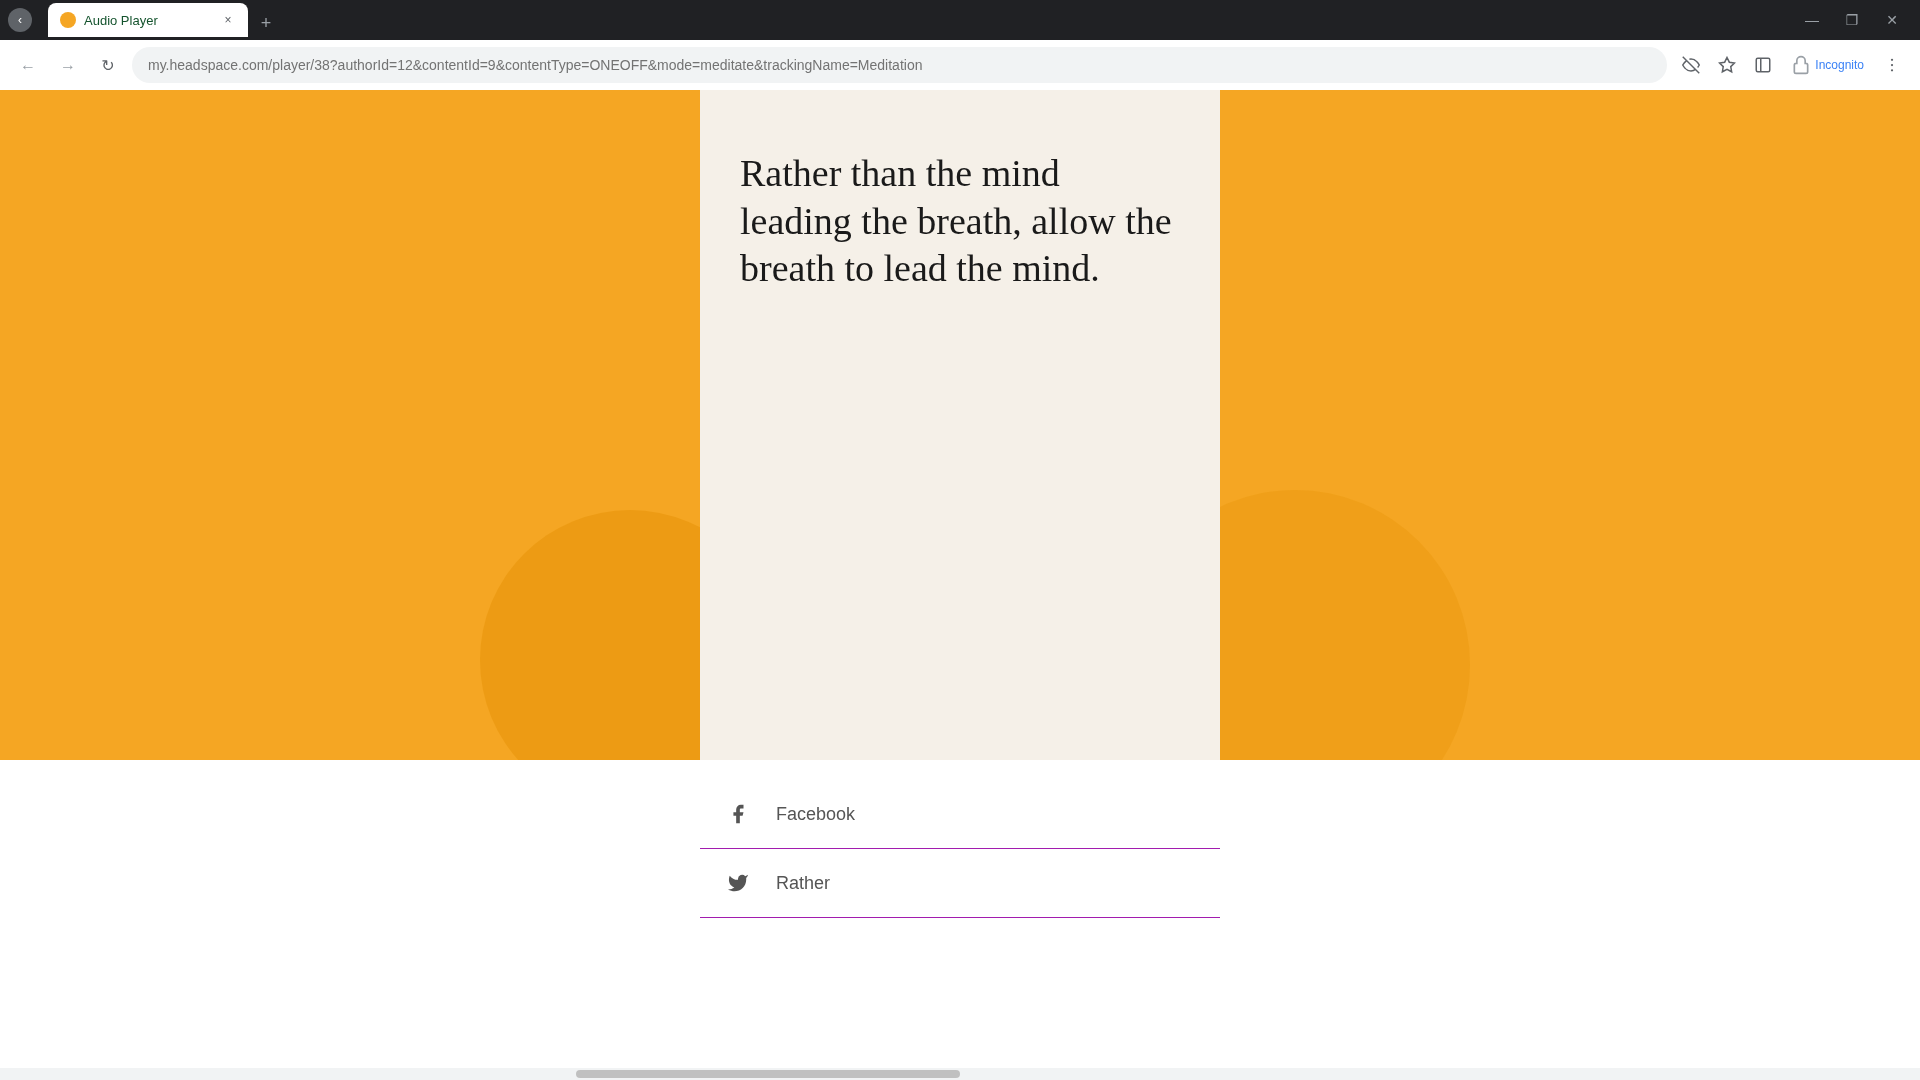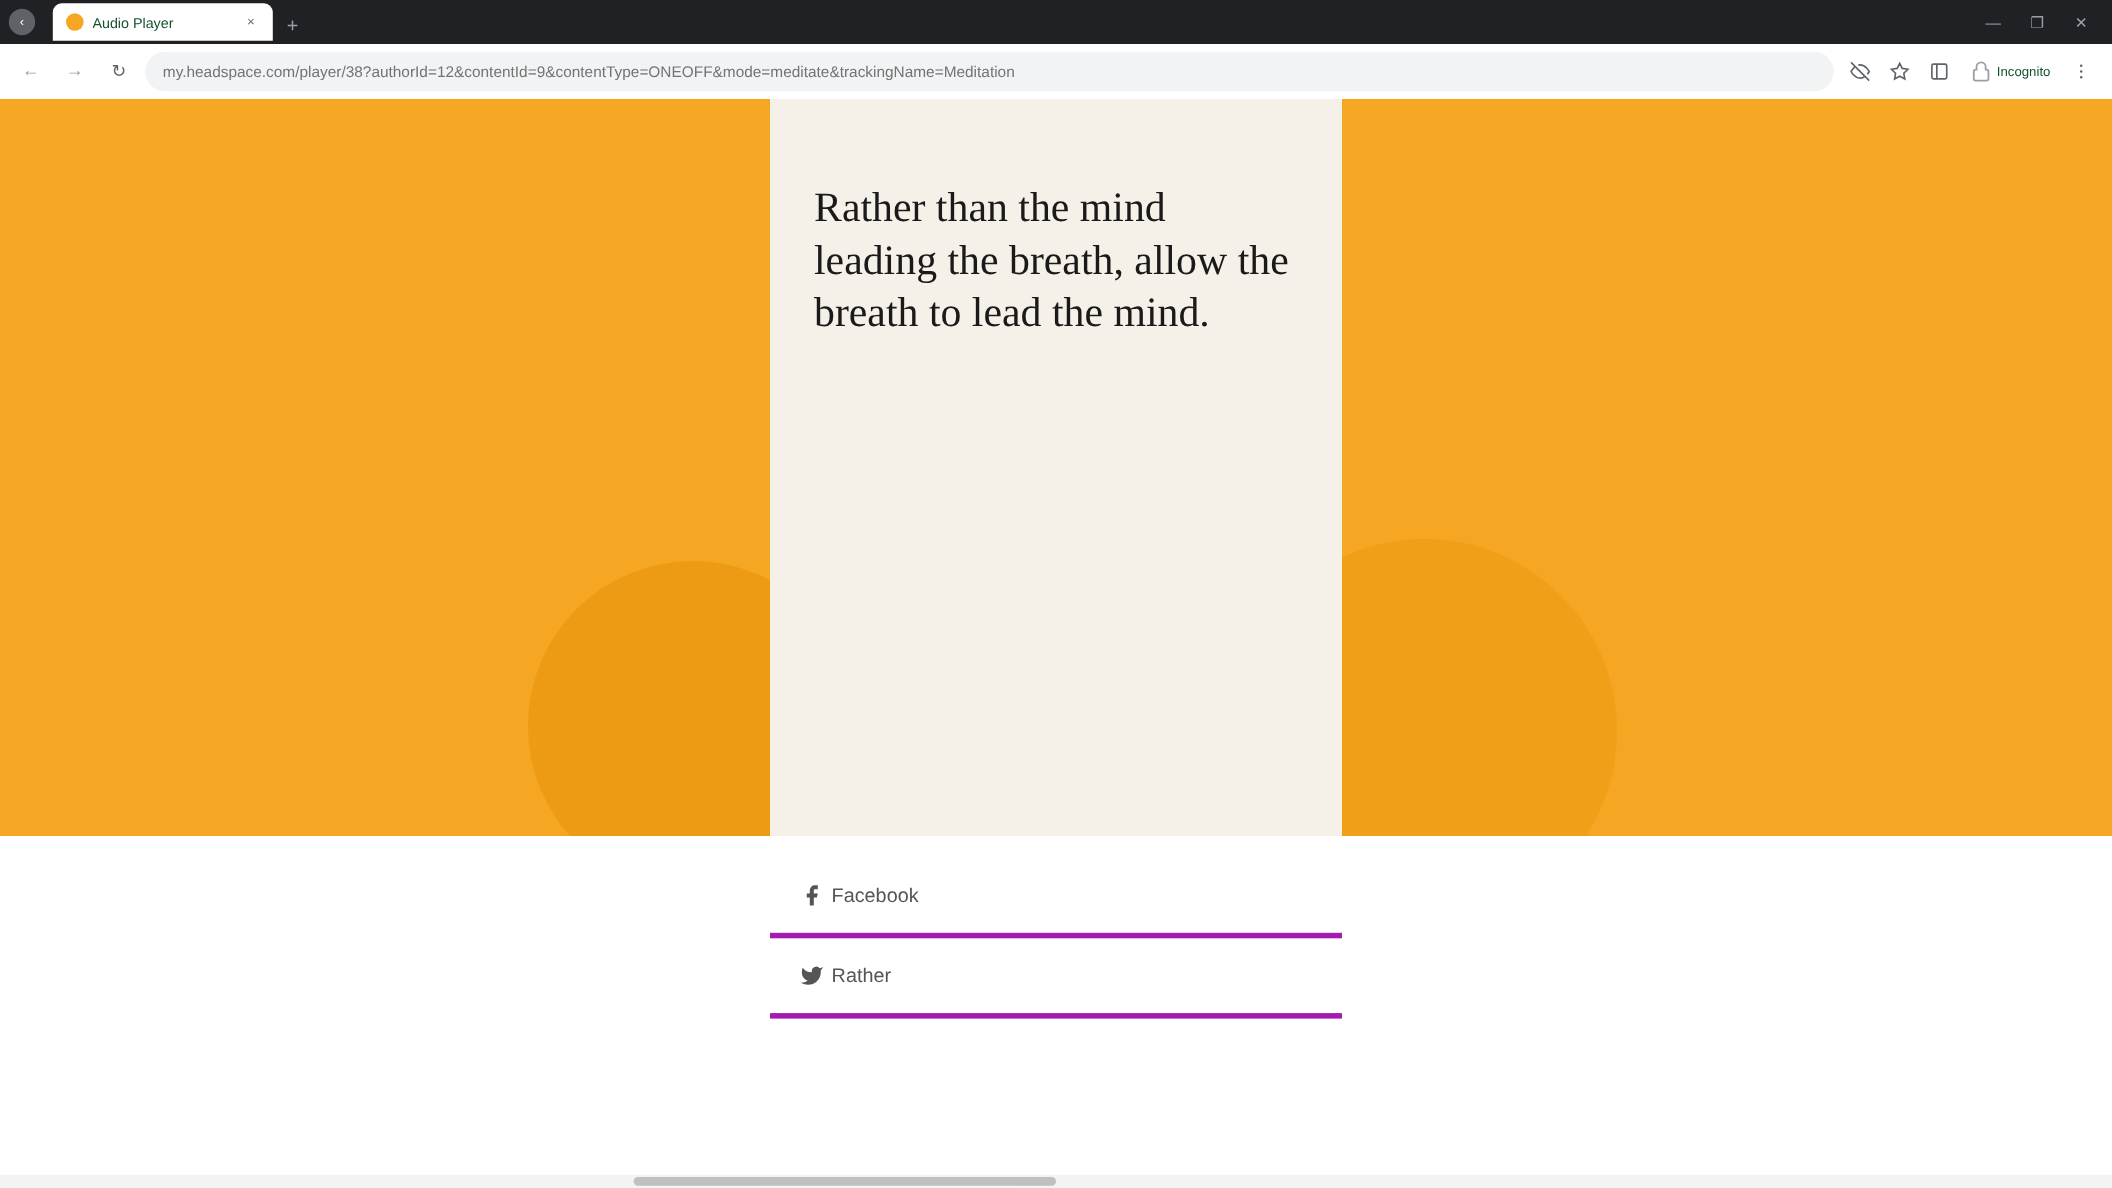--- a/index.html
+++ b/index.html
@@ -199,21 +199,21 @@
       display: flex;
       align-items: center;
       justify-content: center;
       color: #5f6368;
       font-size: 14px;
     }
 
     .incognito-badge {
       background: transparent;
       border: none;
-      color: #14532d;
+      color: #3b82f6;
       font-size: 12px;
       cursor: pointer;
       display: flex;
       align-items: center;
       gap: 4px;
       padding: 4px 8px;
       border-radius: 14px;
     }
 
     
@@ -231,21 +231,21 @@
       transform: translateX(-50%);
       top: 0;
       width: 520px;
       bottom: 0;
       background: #f5f0e8;
       display: flex;
       flex-direction: column;
     }
 
     .quote-section {
-      padding: 76px 40px 30px 40px;
+      padding: 60px 40px 30px 40px;
       flex: 0 0 auto;
     }
 
     .quote-text {
       font-size: 38px;
       line-height: 1.25;
       color: #1a1a1a;
       font-weight: 400;
       font-family: Georgia, 'Times New Roman', serif;
     }
@@ -295,23 +295,24 @@
     }
 
     .share-list {
       width: 520px;
       padding-top: 20px;
     }
 
     .share-item {
       display: flex;
       align-items: center;
+      gap: 20px;
       padding: 16px 20px;
       cursor: pointer;
-      border-bottom: 5px solid #a21caf;
+      border-bottom: 1px solid #a21caf;
     }
 
     .share-icon {
       width: 36px;
       height: 36px;
       display: flex;
       align-items: center;
       justify-content: center;
       font-size: 22px;
       color: #555;

